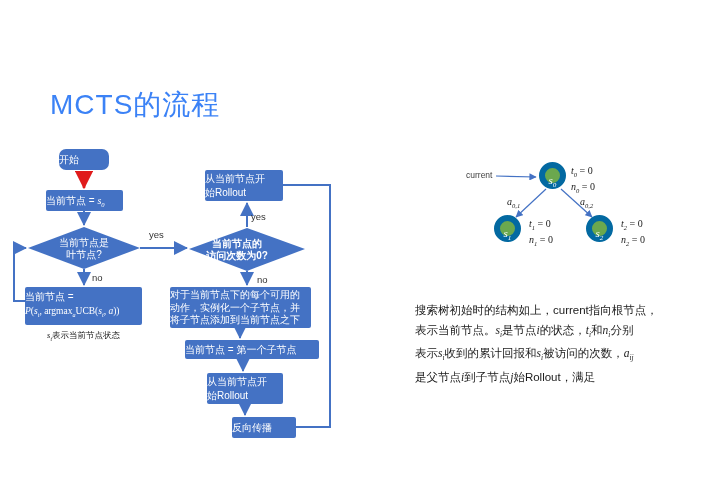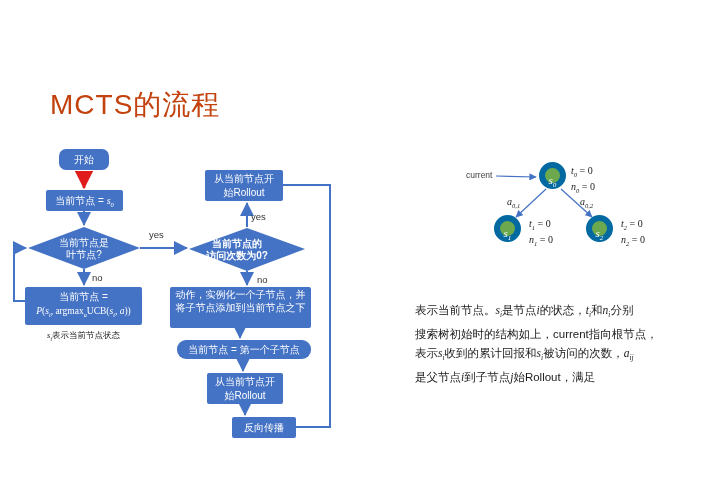--- a/index.html
+++ b/index.html
@@ -4,26 +4,26 @@
 <style>
   * { margin:0; padding:0; box-sizing:border-box; }
   html,body { background:#fff; }
   #page {
     position:relative; width:707px; height:500px; background:#ffffff;
     font-family:"Liberation Sans", sans-serif; overflow:hidden;
   }
   .abs { position:absolute; }
   #title {
     left:50px; top:86px; font-size:28px; letter-spacing:1px;
-    color:#c2410c; font-weight:400;
+    color:#3b82f6; font-weight:400;
   }
   svg.layer { position:absolute; left:0; top:0; z-index:0; }
   .box {
     position:absolute; z-index:2; background:#4472C4; color:#fff;
-    text-align:center; font-size:10px; border-radius:2px;
+    text-align:left; font-size:10px; border-radius:2px;
   }
   .box .bl { white-space:nowrap; }
   .dtext {
     position:absolute; z-index:2; color:#fff; text-align:center;
     font-size:10px; line-height:11.5px;
   }
   .lbl { position:absolute; z-index:2; font-size:9.5px; color:#333; }
   .m { font-family:"Liberation Serif", serif; }
   .it { font-style:italic; }
   sub { font-size:0.65em; }
@@ -54,21 +54,21 @@
   #assign { left:46px; top:190px; width:77px; height:21px; line-height:21px; }
   #d1text { left:36px; top:237px; width:96px; }
   #pbox { left:25px; top:287px; width:117px; height:38px; padding-top:3px; }
   #pbox .l1 { line-height:13px; }
   #pbox .l2 { line-height:16px; font-size:9.5px; }
   #rollout-top { left:205px; top:170px; width:78px; height:31px; padding-top:2px; }
   #rollout-top .bl, #rollout-bottom .bl { line-height:13.5px; }
   #d2text { left:189px; top:238px; width:96px;font-weight:bold; }
   #expand { left:170px; top:287px; width:141px; height:41px; padding-top:2px; }
   #expand .bl { line-height:12.6px; }
-  #firstchild { left:177px; top:340px; width:134px; height:19px; line-height:19px;border-radius:9px; }
+  #firstchild { left:185px; top:340px; width:134px; height:19px; line-height:19px; }
   #rollout-bottom { left:207px; top:373px; width:76px; height:31px; padding-top:2px; }
   #backprop { left:217px; top:417px; width:64px; height:21px; line-height:21px;margin-left:15px; }
   #yes1 { left:149px; top:229px; }
   #no1  { left:92px;  top:272px; }
   #yes2 { left:251px; top:211px; }
   #no2  { left:257px; top:274px; }
   #s0 { left:539px; top:162px; }
   #s1 { left:494px; top:215px; }
   #s2 { left:586px; top:215px; }
   #stats0 { left:571px; top:165px; }
@@ -145,20 +145,21 @@
     <div class="bl">从当前节点开</div>
     <div class="bl">始Rollout</div>
   </div>
 
   <div id="d2text" class="dtext">
     <div class="bl">当前节点的</div>
     <div class="bl">访问次数为0?</div>
   </div>
 
   <div id="expand" class="box">
+    <div class="bl">对于当前节点下的每个可用的</div>
     <div class="bl">动作，实例化一个子节点，并</div>
     <div class="bl">将子节点添加到当前节点之下</div>
   </div>
 
   <div id="firstchild" class="box">
     <div class="bl">当前节点 = 第一个子节点</div>
   </div>
 
   <div id="rollout-bottom" class="box">
     <div class="bl">从当前节点开</div>
@@ -189,20 +190,20 @@
   </div>
   <div id="stats2" class="stats">
     <div><span class="it">t<sub>2</sub></span><span class=""> = 0</span></div>
     <div><span class="it">n<sub>2</sub></span><span class=""> = 0</span></div>
   </div>
 
   <div id="a01" class="elabel"><span class="it">a<sub>0,1</sub></span></div>
   <div id="a02" class="elabel"><span class="it">a<sub>0,2</sub></span></div>
 
   <div id="paragraph" class="abs">
+    <div class="pline"><span class="">搜索树初始时的结构如上，current指向根节点，</span></div>
     <div class="pline"><span class="">表示当前节点。</span><span class="m it">s<sub class="it">i</sub></span><span class="">是节点</span><span class="m it">i</span><span class="">的状态，</span><span class="m it">t<sub class="it">i</sub></span><span class="">和</span><span class="m it">n<sub class="it">i</sub></span><span class="">分别</span></div>
-    <div class="pline"><span class="">搜索树初始时的结构如上，current指向根节点，</span></div>
     <div class="pline"><span class="">表示</span><span class="m it">s<sub class="it">i</sub></span><span class="">收到的累计回报和</span><span class="m it">s<sub class="it">i</sub></span><span class="">被访问的次数，</span><span class="m it">a<sub class="it">ij</sub></span></div>
     <div class="pline"><span class="">是父节点</span><span class="m it">i</span><span class="">到子节点</span><span class="m it">j</span><span class="">始Rollout，满足</span></div>
   </div>
 
 
 </div>
 
 </body></html>

